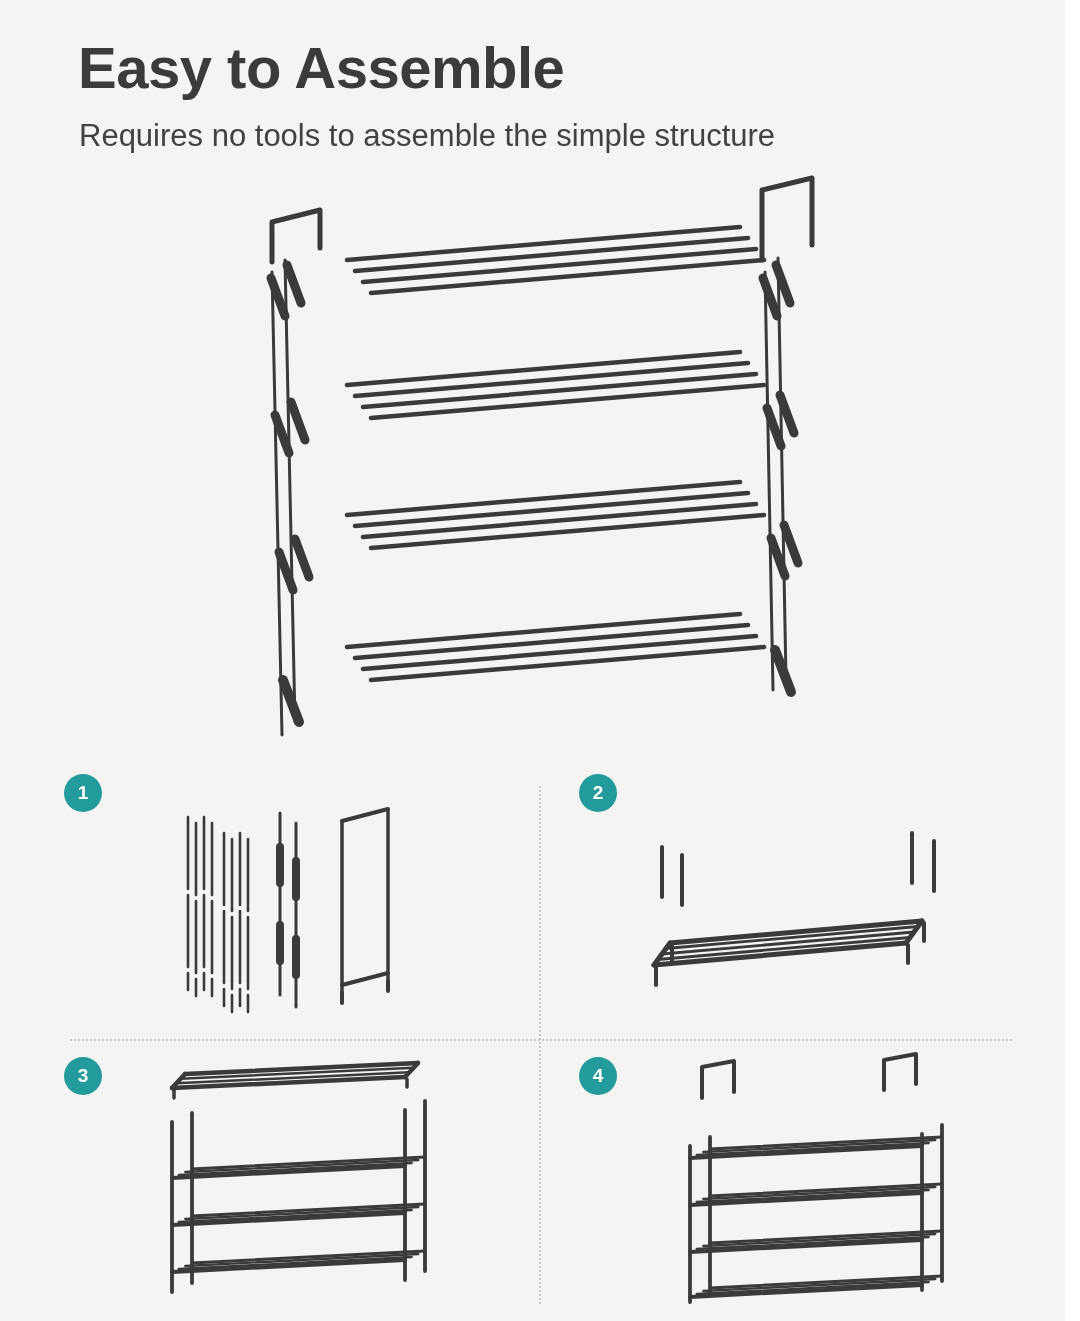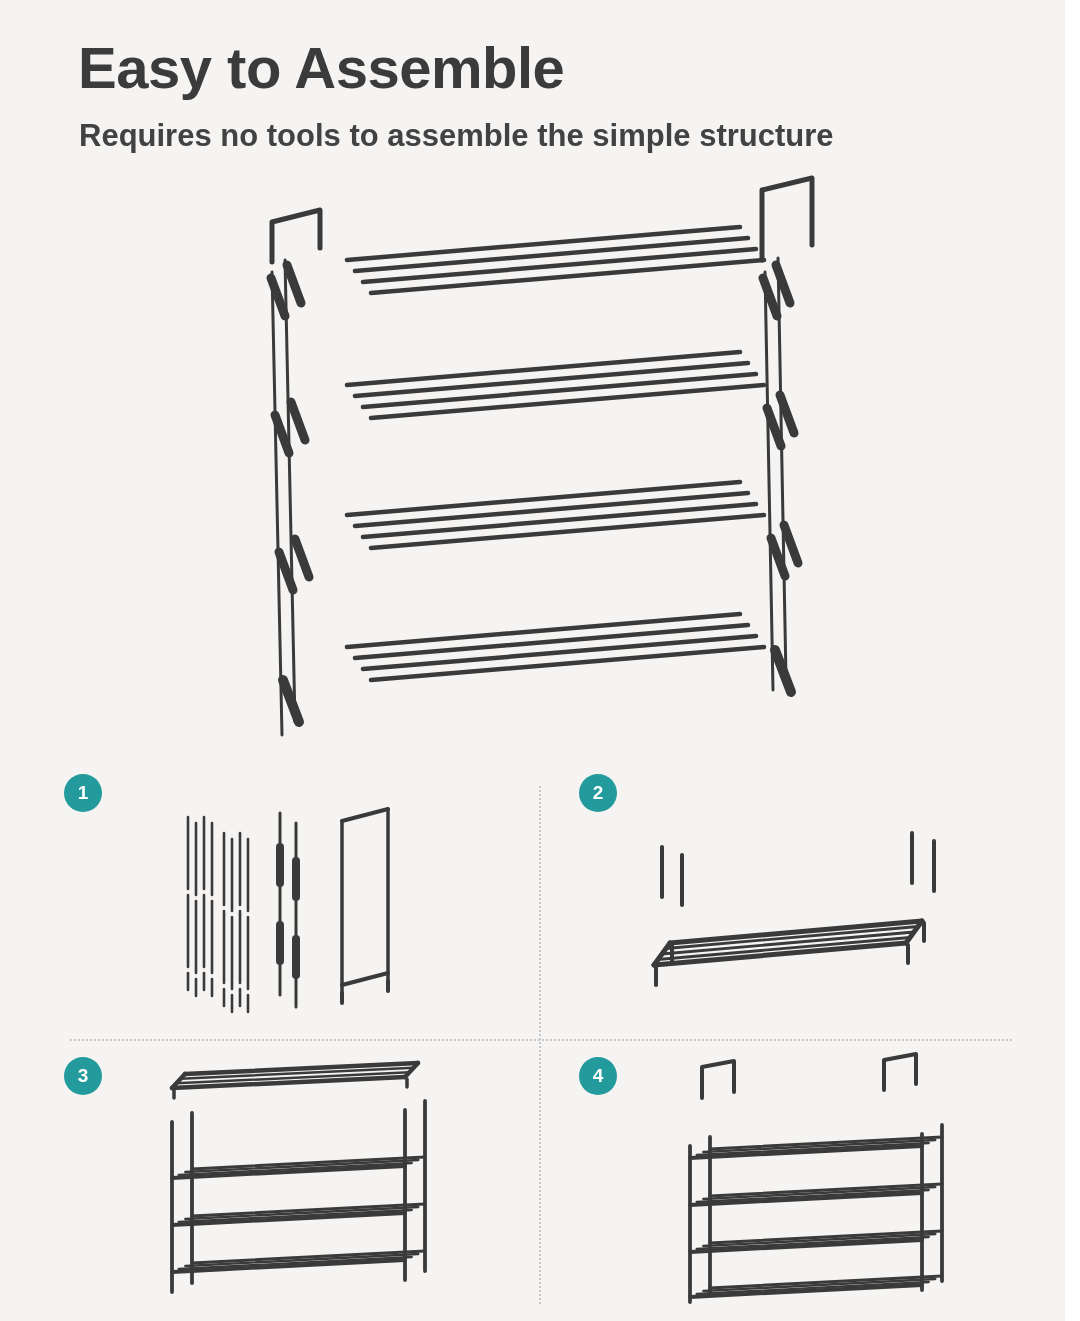--- a/index.html
+++ b/index.html
@@ -12,21 +12,21 @@
     color:#3d3d3d;
     padding-left:21px;
   }
   .title {
     position:absolute; left:78px; top:34px;
     font-size:58px; font-weight:700; letter-spacing:-0.5px;
     color:#3b3b3b; margin:0;
   }
   .subtitle {
     position:absolute; left:79px; top:118px;
-    font-size:31px; font-weight:700; color:#424242; margin:0;
+    font-size:31px; font-weight:400; color:#424242; margin:0;
   }
   .abs { position:absolute; }
   .badge {
     position:absolute; width:38px; height:38px; border-radius:50%;
     background:#239a9b; color:#ffffff;
     display:flex; align-items:center; justify-content:center;
     font-size:19px; font-weight:700;
   }
   .divider-v {
     position:absolute; left:539px; top:786px; height:518px; width:0;

